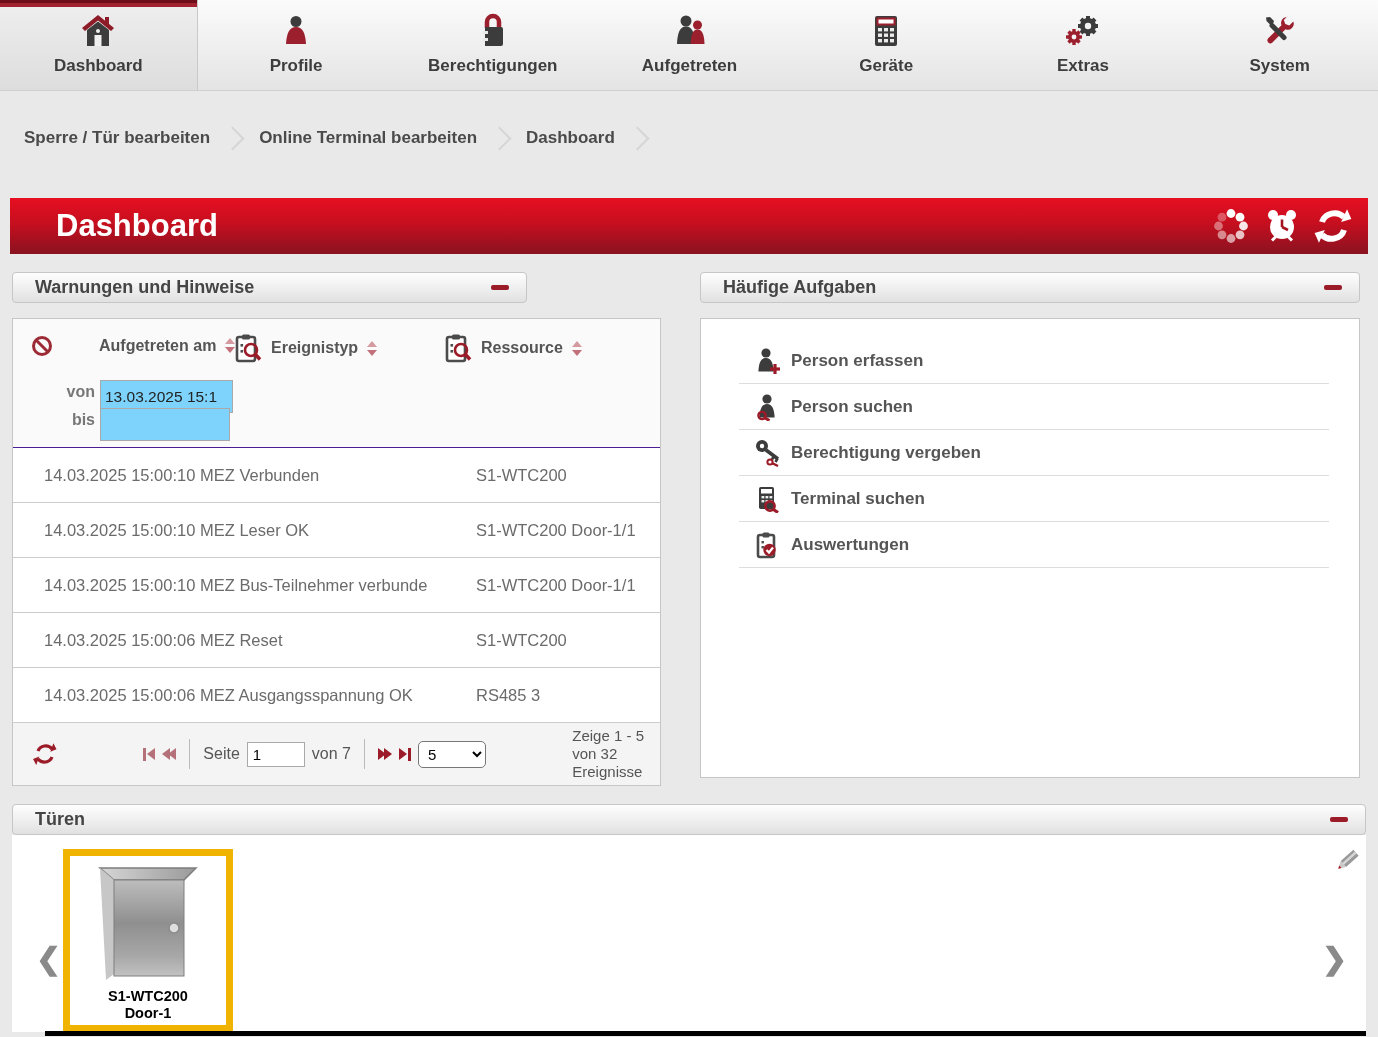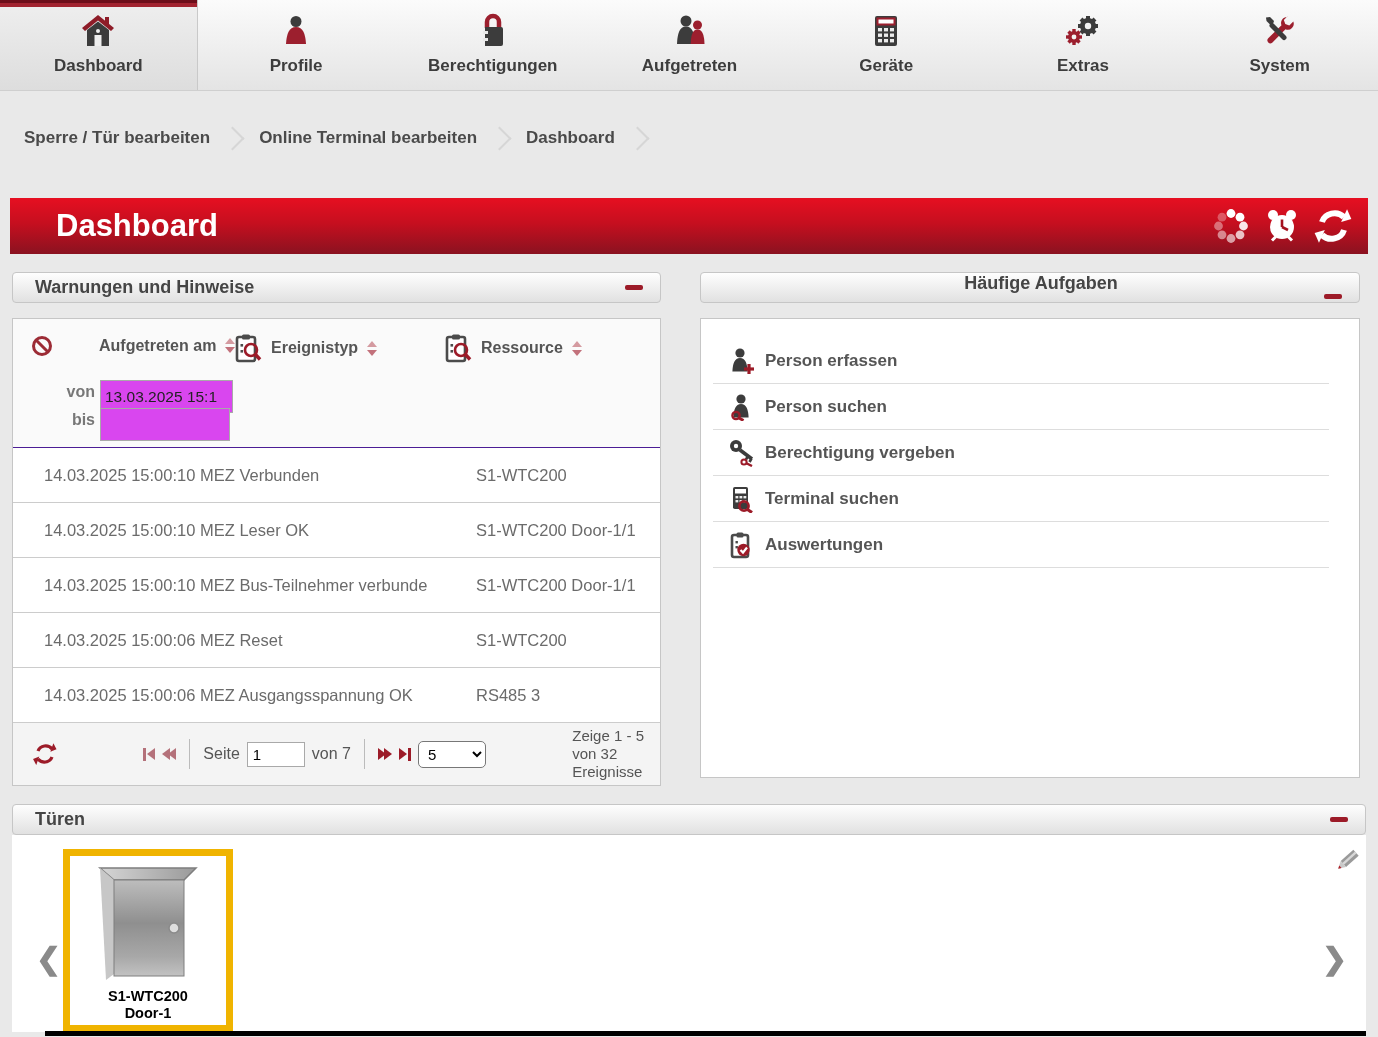--- a/index.html
+++ b/index.html
@@ -42,21 +42,21 @@
   
   .warn-box { position:absolute; left:12px; top:318px; width:649px; height:468px;
               background:#fff; border:1px solid #c6c6c6; }
   .filter { position:relative; height:129px; background:#fafafa; border-bottom:1px solid #4c1d95; }
   .col-h { position:absolute; top:14px; display:flex; align-items:center; gap:9px; cursor:pointer; }
   .col-h .lbl { font-weight:bold; font-size:16px; color:#555; }
   .sort { display:inline-flex; flex-direction:column; gap:3px; }
   .sort .up { width:0; height:0; border:5px solid transparent; border-bottom:6px solid #d49aa0; }
   .sort .dn { width:0; height:0; border:5px solid transparent; border-top:6px solid #c2717b; }
   .fl-lbl { position:absolute; width:30px; text-align:right; font-weight:bold; font-size:16px; color:#777; }
-  .fl-in { position:absolute; height:33px; border:1px solid #a9a9a9; background:#d946ef;
+  .fl-in { position:absolute; height:33px; border:1px solid #a9a9a9; background:#7dd3fc;
            font-family:inherit; font-size:15.5px; color:#222; padding:0 4px; }
   .ev-row { height:55px; display:flex; align-items:center; padding-left:31px;
             border-bottom:1px solid #ccc; font-size:16.5px; color:#6b6b6b;gap:13px; }
   .ev-left { width:419px; white-space:nowrap; overflow:hidden; }
   .ev-res { white-space:nowrap; }
   .pager { height:62px; background:#f4f4f4; display:flex; align-items:center; padding:0 10px 0 20px; }
   .pg-center { display:flex; align-items:center; gap:7px; margin-left:auto; }
   .pg-div { width:1px; height:30px; background:#bbb; margin:0 6px; }
   .pg-txt { font-size:16px; color:#555; }
   .pg-in { width:58px; height:25px; border:1px solid #a9a9a9; font-family:inherit; font-size:15px; padding:0 5px; }
@@ -64,21 +64,21 @@
             border-radius:5px; padding-left:5px; background:#fff; }
   .tri { width:0; height:0; border:6px solid transparent; }
   .tri.l { border-right:8px solid #b4717a; border-left:none; }
   .tri.r { border-left:8px solid #9c1b28; border-right:none; }
   .bar-v { width:3px; height:13px; }
   .pg-btn { display:flex; align-items:center; gap:1px; cursor:pointer; }
   .pg-sum { margin-left:auto; text-align:left; font-size:15px; color:#555; line-height:18px; padding-right:6px; }
 
   
   .task-box { position:absolute; left:700px; top:318px; width:660px; height:460px;
-              background:#fff; border:1px solid #c6c6c6; padding:19px 30px 0 12px; }
+              background:#fff; border:1px solid #c6c6c6; padding:19px 30px 0 38px; }
   .task-item { height:46px; display:flex; align-items:center; gap:9px; padding-left:15px;
                border-bottom:1px solid #ddd; cursor:pointer; }
   .task-item .lbl { font-weight:bold; font-size:17px; color:#555; }
 
   
   .doors-box { position:absolute; left:12px; top:835px; width:1354px; height:197px; background:#fff; }
   .door-card { position:absolute; left:63px; top:849px; width:170px; height:183px;
                border:7px solid #f0b400; background:#fff; display:flex; flex-direction:column;
                align-items:center; cursor:pointer; }
   .door-lbl { font-weight:bold; font-size:14.5px; color:#000; line-height:17px; text-align:center; margin-top:4px; }
@@ -217,21 +217,21 @@
     </svg>
     <svg width="38" height="38" viewBox="0 0 38 38">
       <path d="M8 15 A 13 12 0 0 1 30 10" fill="none" stroke="#fff" stroke-width="6"></path>
       <polygon points="30,2 30,16 38,9" fill="#fff" transform="rotate(25 31 9)"></polygon>
       <path d="M30 23 A 13 12 0 0 1 8 28" fill="none" stroke="#fff" stroke-width="6"></path>
       <polygon points="8,22 8,36 0,29" fill="#fff" transform="rotate(25 7 29)"></polygon>
     </svg>
   </div>
 </div>
 
-<div class="panel-hd" style="left:12px; top:272px; width:649px;">
+<div class="panel-hd" style="left:12px; top:272px; width:515px;">
   <span class="ttl">Warnungen und Hinweise</span>
   <span class="minus-btn"></span>
 </div>
 
 <div class="warn-box">
   <div class="filter">
 
     <svg style="position:absolute; left:18px; top:16px;" width="22" height="22" viewBox="0 0 22 22">
       <circle cx="11" cy="11" r="8.5" fill="none" stroke="#9c2b35" stroke-width="3"></circle>
       <line x1="5" y1="5" x2="17" y2="17" stroke="#9c2b35" stroke-width="3"></line>
@@ -340,21 +340,21 @@
     </div>
 
     <div class="pg-sum">
       <div>Zeige 1 - 5</div>
       <div>von 32</div>
       <div>Ereignisse</div>
     </div>
   </div>
 </div>
 
-<div class="panel-hd" style="left:700px; top:272px; width:660px;flex-direction:column;">
+<div class="panel-hd" style="left:700px; top:272px; width:660px;">
   <span class="ttl">Häufige Aufgaben</span>
   <span class="minus-btn"></span>
 </div>
 
 <div class="task-box">
   <div class="task-item">
     <svg width="28" height="28" viewBox="0 0 28 28">
       <circle cx="12" cy="6" r="4.6" fill="#3c3c3c"></circle>
       <path d="M12 11 C6.5 11 4.8 16.5 4.4 24.5 L19.6 24.5 C19.2 16.5 17.5 11 12 11 Z" fill="#3c3c3c"></path>
       <line x1="21" y1="17" x2="21" y2="27" stroke="#9c1b28" stroke-width="3.2"></line>

